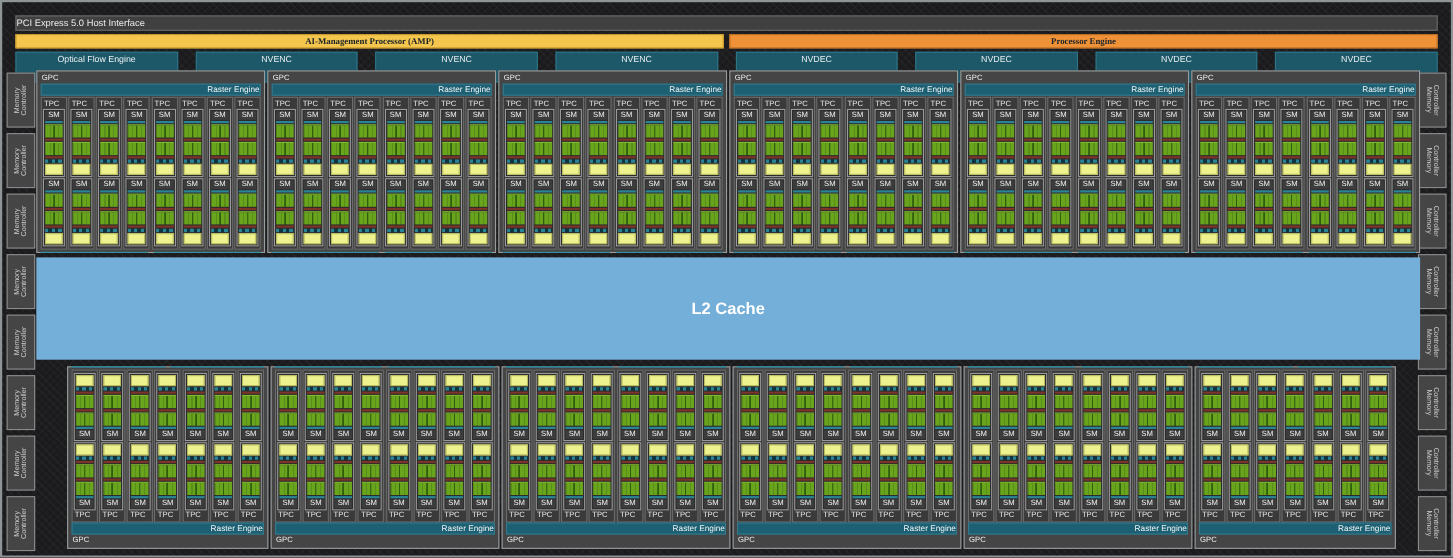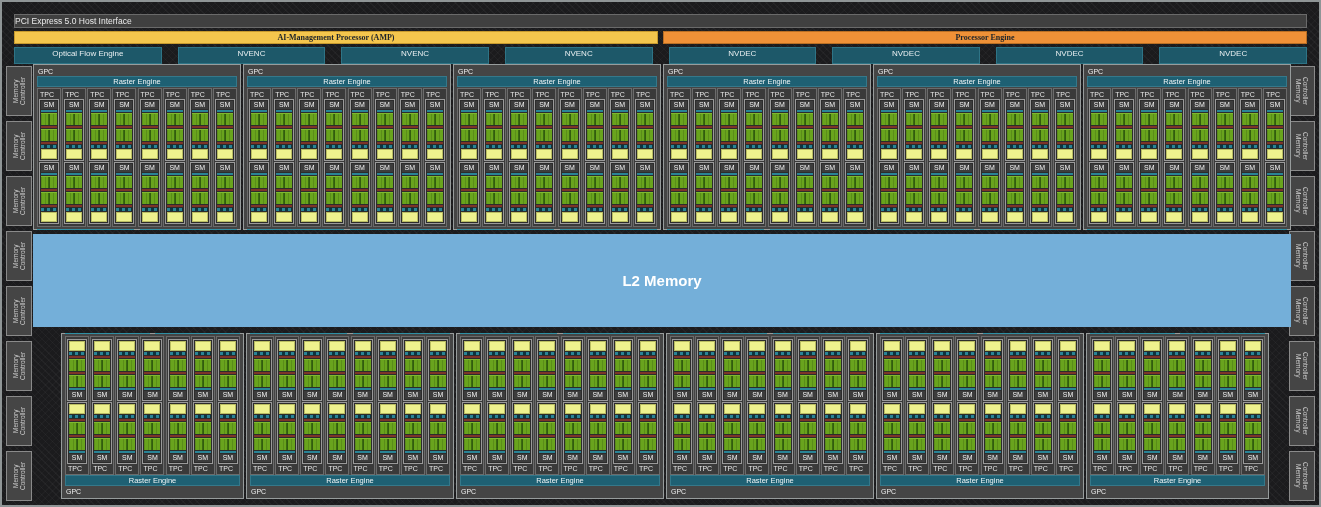--- a/index.html
+++ b/index.html
@@ -16,41 +16,41 @@
   }
   
   .hbar { position:absolute; left:12px; right:12px; }
   #pci-bar { top:12px; height:14px; background:#404040; border:1px solid #6a6a6a;
     color:#eaeaea; font-size:8.5px; line-height:12px; }
   #row-amp { top:29px; height:13px; display:flex; gap:5px;font-family:Liberation Serif, serif; }
   #amp-bar { flex:1; background:#f4c64d; border:1px solid #c79a2e; color:#20262a;
     font-size:8px; font-weight:bold; text-align:center; line-height:11px; }
   #giga-bar { flex:1; background:#ef9137; border:1px solid #b96f24; color:#20262a;
     font-size:8px; font-weight:bold; text-align:center; line-height:11px; }
-  #row-media { top:45px; height:17px; display:flex; gap:16px; }
+  #row-media { top:45px; height:28px; display:flex; gap:16px; }
   .media-cell { flex:1; background:#1d5869; border:1px solid #2e7486; color:#e8eef0;
     font-size:8px; text-align:center; line-height:11px; white-space:nowrap; }
   
   .mem-col { position:absolute; top:64px; width:26px; display:flex; flex-direction:column; gap:5px; }
   #mem-left { left:4px; } #mem-right { right:4px; }
   .mem-block { height:50px; background:#454545; border:1px solid #8a8a8a; color:#cfcfcf;
     font-size:6.5px; line-height:7px; display:flex; align-items:center; justify-content:center;
     text-align:center; }
   #mem-left .mem-block span { writing-mode:vertical-rl; transform:rotate(180deg); }
   #mem-right .mem-block span { writing-mode:vertical-lr; }
   
   .gpc-row { position:absolute; display:flex; gap:2px; }
   #top-gpcs { top:62px; left:31px; }
   #bottom-gpcs { top:331px; left:59px; }
   .gpc { height:166px; background:#454545; border:1px solid #979c9c; padding:2px;
     display:flex; flex-direction:column; }
   .gpc.mirror { flex-direction:column-reverse; }
   .gpc-label { height:9px; color:#f0f0f0; font-size:7px; line-height:9px; padding-left:2px; }
   .raster { height:11px; background:#1e6073; border:1px solid #35788a; color:#eef4f5;
-    font-size:7.5px; text-align:center; line-height:9px; margin:0 1px 1px 1px; }
+    font-size:7.5px; text-align:right; line-height:9px; margin:0 1px 1px 1px; }
   .tpc-row { flex:1; display:flex; justify-content:space-between; padding:0 1px; }
   .tpc { width:24px; background:#3a3a3a; border:1px solid #6b6b6b; padding:1px;
     display:flex; flex-direction:column; }
   .mirror .tpc { flex-direction:column-reverse; }
   .tpc-label { height:9px; color:#e9e9e9; font-size:7px; line-height:9px; padding-left:1px; }
   .sm { flex:1; border:1px solid #9a9a9a; background:#2c2c2c; padding:1px; margin-bottom:1px;
     display:flex; flex-direction:column; gap:1px; }
   .mirror .sm { flex-direction:column-reverse; margin-bottom:0; margin-top:1px; }
   .sm-label { height:8px; background:#3c3c3c; color:#f2f2f2; font-size:7px; line-height:8px;
     text-align:center; }
@@ -1307,21 +1307,21 @@
             </div>
           </div>
         </div>
         <div class="strip-row">
           <div class="strip"></div>
           <div class="strip"></div>
         </div>
       </div>
     </div>
 
-  <div id="l2-cache">L2 Memory</div>
+  <div id="l2-cache">L2 Cache</div>
 
   <div id="bottom-gpcs" class="gpc-row">
       <div class="gpc mirror" style="width: 183px;">
         <div class="gpc-label">GPC</div>
         <div class="raster">Raster Engine</div>
         <div class="tpc-row">
           <div class="tpc">
             <div class="tpc-label">TPC</div>
             <div class="sm">
               <div class="sm-label">SM</div>

